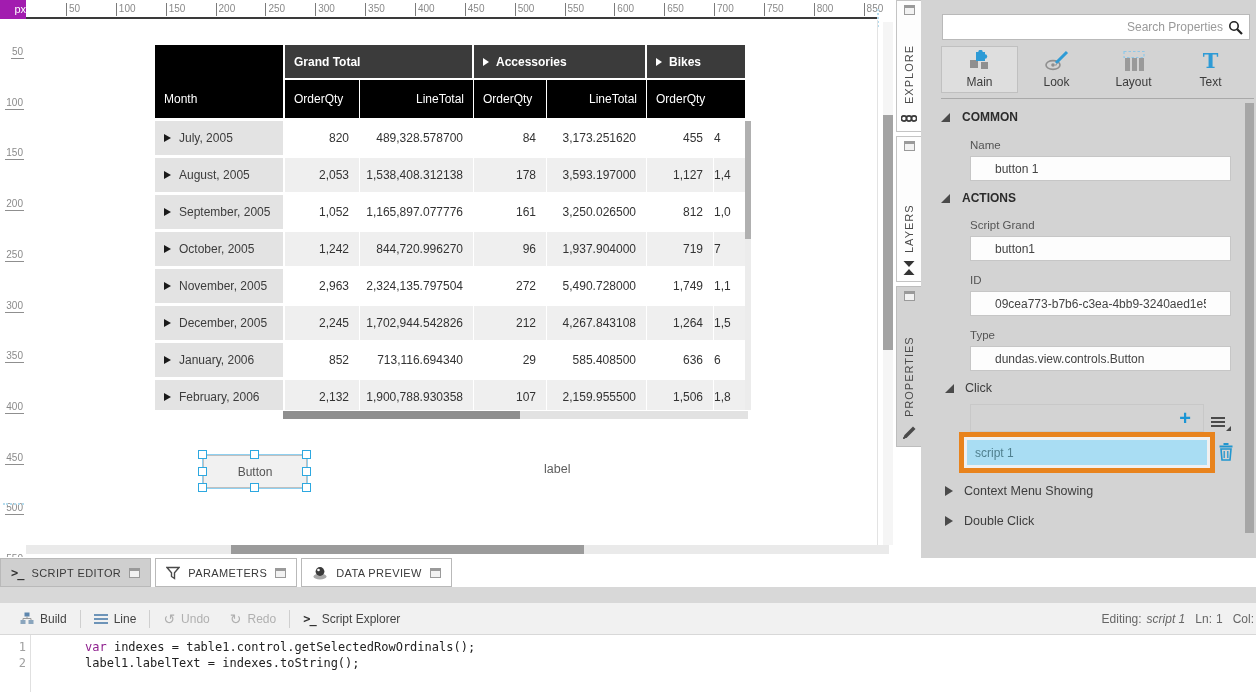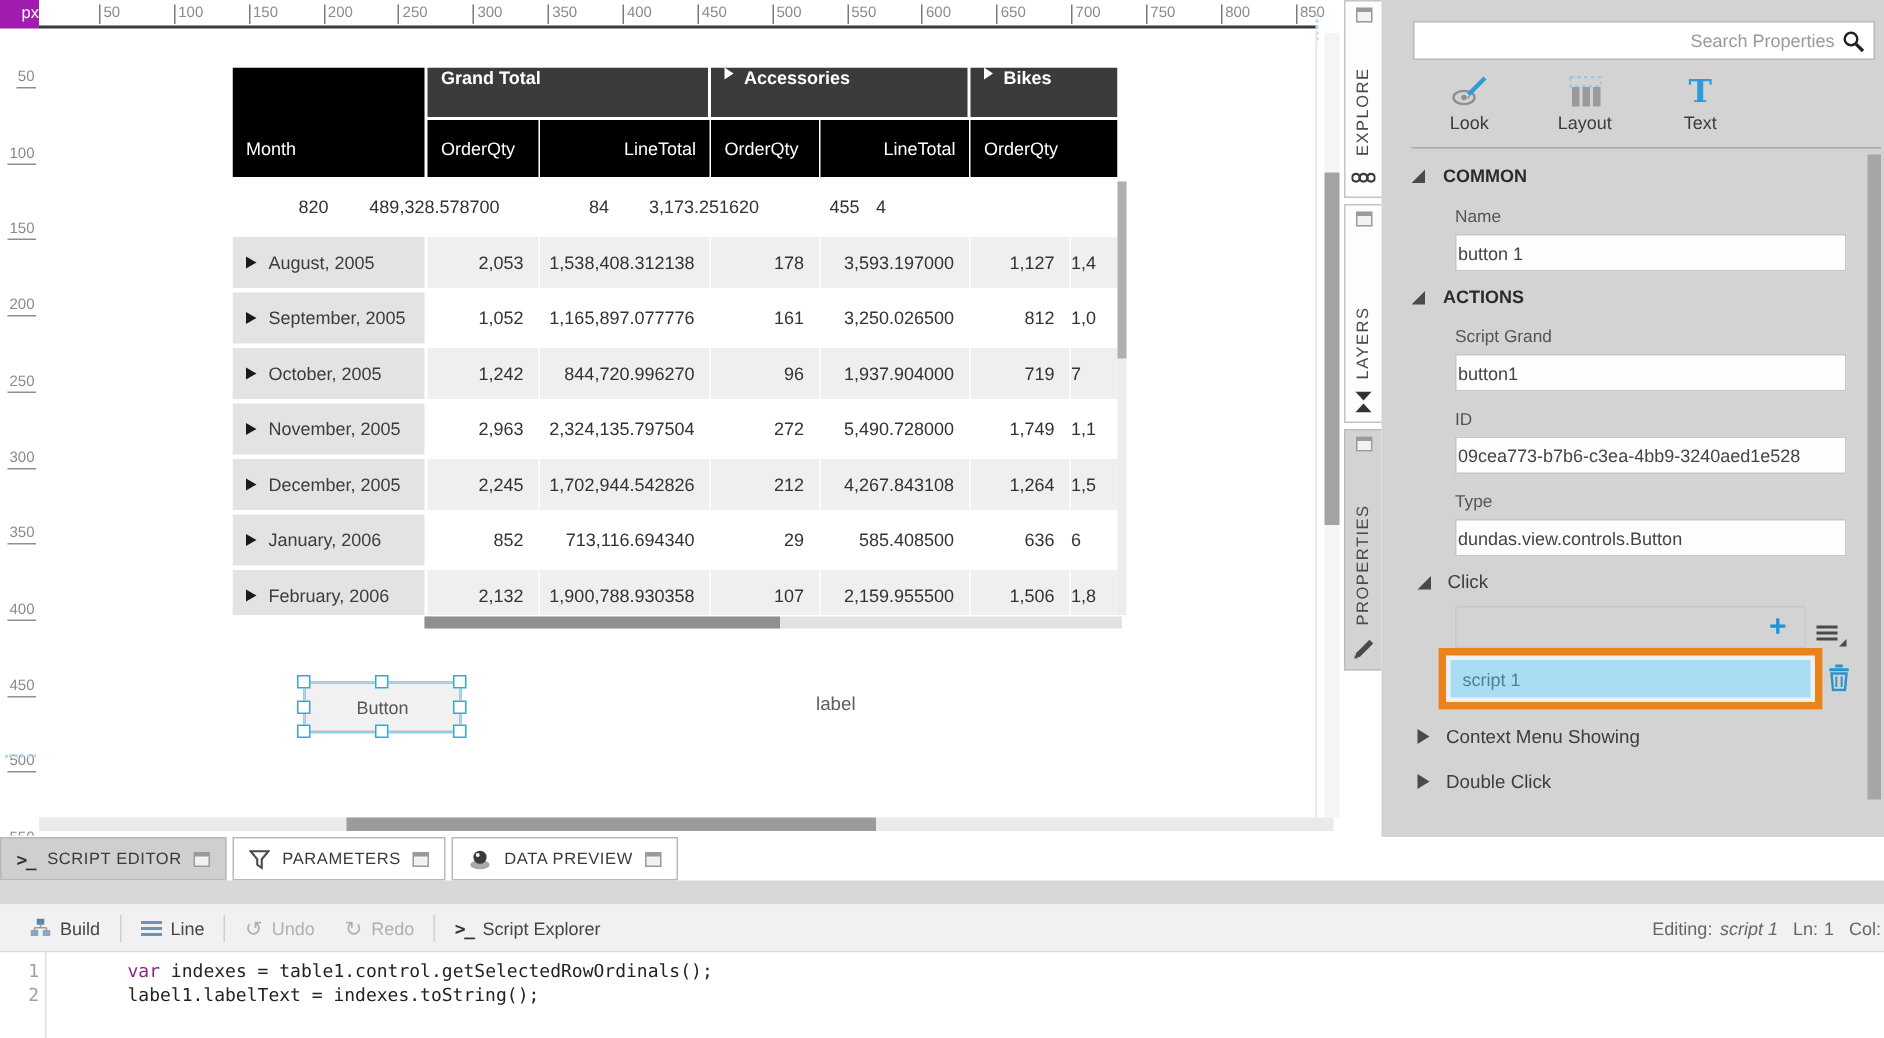--- a/index.html
+++ b/index.html
@@ -21,21 +21,21 @@
   .guide-v { position:absolute; left:877px; top:9px; height:18px; border-left:2px dotted #b5dcee; }
 
   
   .canvas { position:absolute; left:26px; top:20px; width:852px; height:525px; background:#fff; border-right:1px solid #e3e3e3; }
 
   
   .dtable { position:absolute; left:155px; top:45px; width:590px; height:365px; overflow:hidden; background:#fff; }
   .th-month { position:absolute; left:0; top:0; width:128px; height:73px; background:#000; color:#fff;
               font-size:12px; display:flex; align-items:flex-end; padding:0 0 12px 9px; }
   .grp-row { position:absolute; left:130px; top:0; height:33px; display:flex; }
-  .grp { background:#3b3b3b; color:#fff; font-size:12px; font-weight:bold; display:flex; align-items:flex-start;
+  .grp { background:#3b3b3b; color:#fff; font-size:12px; font-weight:bold; display:flex; align-items:center;
          padding-left:9px; margin-right:2px; }
   .arr-w { width:0; height:0; border-left:6px solid #fff; border-top:4px solid transparent;
            border-bottom:4px solid transparent; margin-right:7px; }
   .col-row { position:absolute; left:130px; top:35px; height:38px; display:flex; }
   .ch { background:#000; color:#fff; font-size:12px; display:flex; align-items:center; margin-right:1px; padding:0 9px; }
   .ch.r { justify-content:flex-end; }
   .rows { position:absolute; left:0; top:76px; width:620px; }
   .trow { display:flex; height:34px; margin-bottom:3px; }
   .cell-month { width:128px; background:#e3e3e3; display:flex; align-items:center; padding-left:9px;
                 margin-right:2px; font-size:12px; color:#3c3c3c; }
@@ -89,21 +89,21 @@
   .p-divider { position:absolute; left:20px; top:98px; width:313px; height:1px; background:#a9a9a9; }
   .tri-exp { width:0; height:0; border-left:9px solid transparent; border-bottom:9px solid #4a4a4a; }
   .tri-col { width:0; height:0; border-left:8px solid #4a4a4a; border-top:5px solid transparent;
              border-bottom:5px solid transparent; }
   .sec-head { position:absolute; left:20px; display:flex; align-items:center; gap:12px;
               font-size:12px; font-weight:bold; color:#2b2b2b; }
   .sub-head { position:absolute; left:24px; display:flex; align-items:center; gap:11px; font-size:12.5px; color:#3d3d3d; }
   .fld-label { position:absolute; left:49px; font-size:11.5px; color:#555; }
   .fld { position:absolute; left:49px; width:261px; height:25px; background:#fdfdfd; border:1px solid #c6c6c6; }
   .fld input { width:100%; height:100%; border:none; outline:none; background:transparent;
-               font-family:"Liberation Sans",sans-serif; font-size:12px; color:#444; padding:0 1px; }
+               font-family:"Liberation Sans",sans-serif; font-size:12px; color:#444; padding:0 24px; }
   .plus-box { position:absolute; left:49px; top:404px; width:234px; height:28px; border:1px solid #c8c8c8;
               display:flex; align-items:center; justify-content:flex-end; padding-right:12px; }
   .plus { color:#1b95d4; font-size:20px; font-weight:bold; line-height:18px; }
   .menu-ic { position:absolute; left:290px; top:417px; width:20px; height:14px; }
   .menu-ic .bar { width:14px; height:2px; background:#4a4a4a; margin-bottom:2px; }
   .menu-ic .corner { position:absolute; right:0; bottom:0; width:0; height:0;
                      border-left:5px solid transparent; border-bottom:5px solid #4a4a4a; }
   .script-sel { position:absolute; left:38px; top:432px; width:256px; height:41px; border:5px solid #e8831d;
                 background:#f0f0f0; padding:3px; }
   .script-row { width:100%; height:100%; background:#a9ddf3; display:flex; align-items:center;
@@ -203,20 +203,24 @@
     <div class="col-row">
       <div class="ch c1">OrderQty</div>
       <div class="ch c2 r">LineTotal</div>
       <div class="ch c3">OrderQty</div>
       <div class="ch c4 r">LineTotal</div>
       <div class="ch chlast" style="margin-right:0">OrderQty</div>
     </div>
     <div class="rows">
 
         <div class="trow">
+          <div class="cell-month">
+            <span class="arr-b"></span>
+            <span>July, 2005</span>
+          </div>
           <div class="cv c1">820</div>
           <div class="cv c2">489,328.578700</div>
           <div class="cv c3">84</div>
           <div class="cv c4">3,173.251620</div>
           <div class="cv c5">455</div>
           <div class="cv c6 last">4</div>
         </div>
 
         <div class="trow">
           <div class="cell-month">
@@ -368,20 +372,32 @@
       <input type="text" placeholder="Search Properties" style="">
       <span class="search-ic">
         <svg width="15" height="15" viewBox="0 0 15 15">
           <circle cx="6" cy="6" r="4.2" fill="none" stroke="#222" stroke-width="1.6"></circle>
           <line x1="9.2" y1="9.2" x2="14" y2="14" stroke="#222" stroke-width="2.2"></line>
         </svg>
       </span>
     </div>
 
     <div class="ptabs">
+      <div class="ptab active">
+        <span class="ptab-ic">
+          <svg width="25" height="22" viewBox="0 0 25 22">
+            <rect x="3" y="10" width="8" height="8" fill="#8f8f8f"></rect>
+            <rect x="14" y="12" width="7" height="7" fill="#8f8f8f"></rect>
+            <rect x="9" y="2" width="9" height="9" fill="#2e9bd6"></rect>
+            <circle cx="13.5" cy="2" r="2.2" fill="#2e9bd6"></circle>
+            <circle cx="18" cy="6.5" r="2.2" fill="#2e9bd6"></circle>
+          </svg>
+        </span>
+        <span>Main</span>
+      </div>
       <div class="ptab">
         <span class="ptab-ic">
           <svg width="26" height="22" viewBox="0 0 26 22">
             <ellipse cx="9" cy="15" rx="7" ry="4.4" fill="none" stroke="#8f8f8f" stroke-width="1.6"></ellipse>
             <circle cx="9" cy="15" r="1.8" fill="#8f8f8f"></circle>
             <line x1="12" y1="13" x2="23" y2="2" stroke="#2e9bd6" stroke-width="3"></line>
             <polygon points="11,15 14,12 12,16" fill="#8f8f8f"></polygon>
           </svg>
         </span>
         <span>Look</span>

